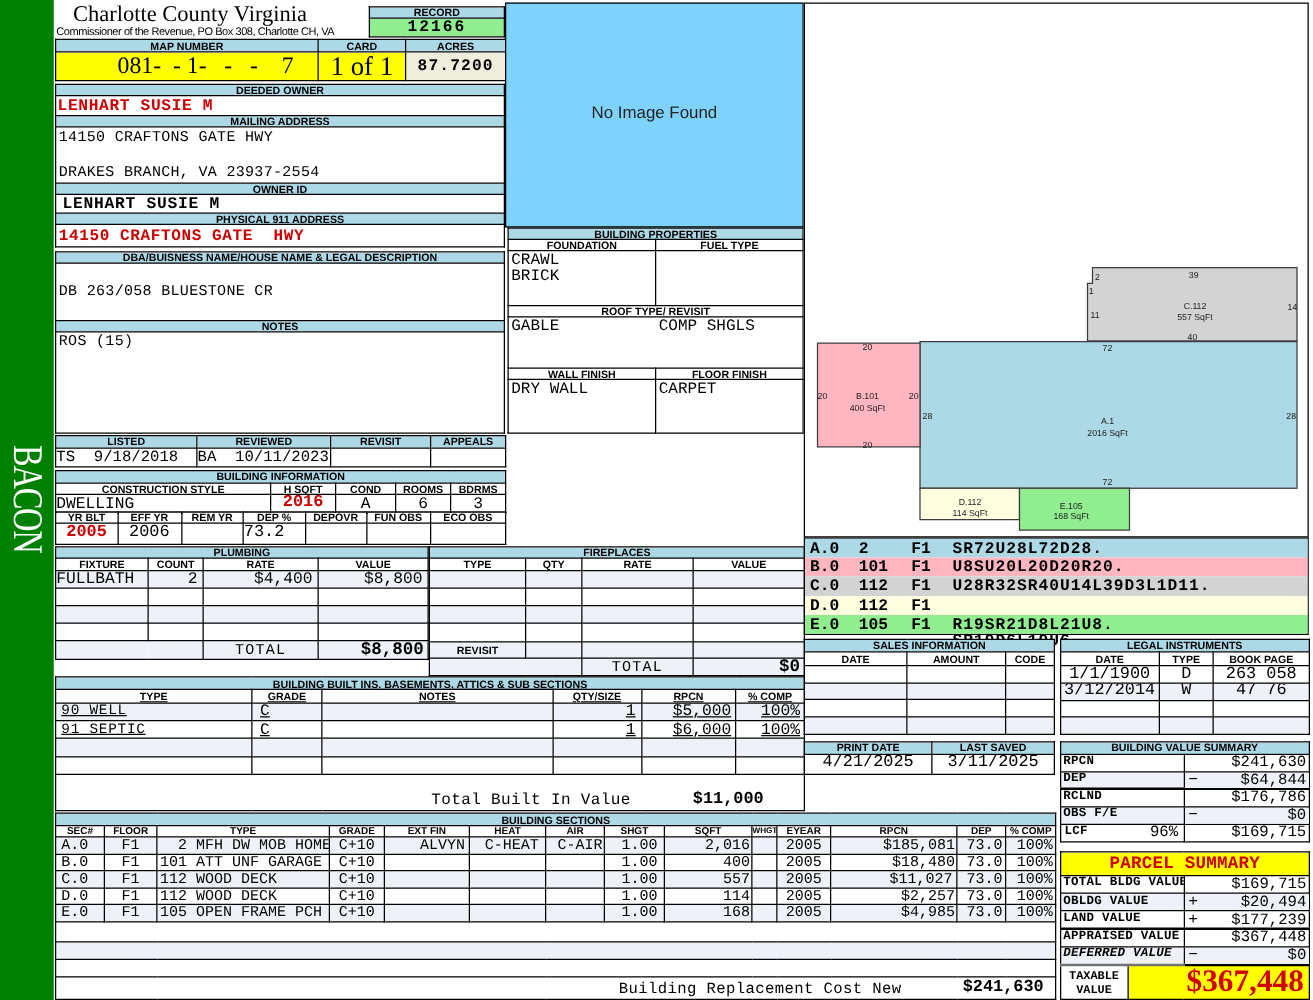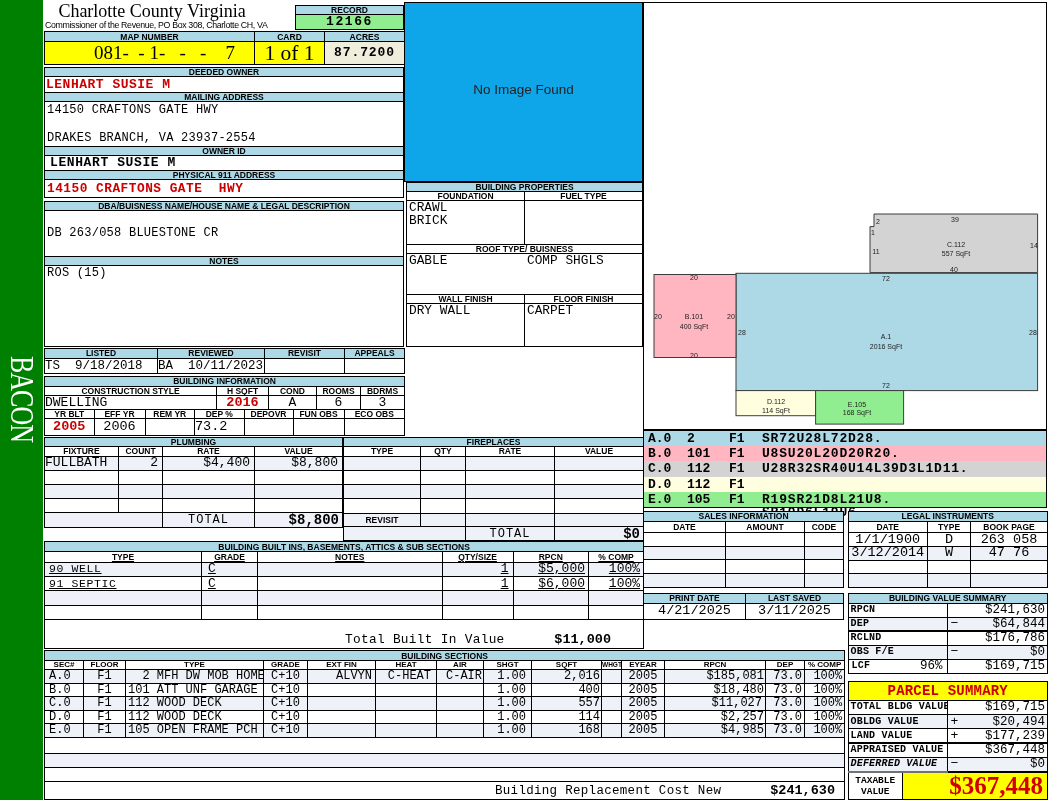--- a/index.html
+++ b/index.html
@@ -514,21 +514,21 @@
 
 <tr style="height:18px;">
           <td colspan="14" style="position:relative;">
             <div class="a" style="left:450px;bottom:2px;font-size:12.5px;letter-spacing:0.3px;">Building Replacement Cost New</div>
             <div class="a b" style="left:700px;bottom:2px;width:90px;text-align:right;font-size:13.5px;">$241,630</div>
           </td>
         </tr>
 </tbody>
     </table>
 
-<div class="a" style="left:404px;top:2px;width:239px;height:180px;border:1px solid #000;background:#0ea5e9;">
+<div class="a" style="left:404px;top:2px;width:239px;height:180px;border:1px solid #000;background:#7dd3fc;">
 
 <div class="a" style="left:0;top:79px;width:100%;text-align:center;font-size:13.5px;color:#222;">No Image Found</div>
 </div>
 
 <table class="t" style="left:406px;top:182px;width:237px;">
 <tbody>
         <tr style="height:9px;">
           <td class="hd" colspan="2">BUILDING PROPERTIES</td>
         </tr>
 <tr style="height:9px;">
@@ -536,21 +536,21 @@
           <td class="wh" style="width:118px;">FUEL TYPE</td>
         </tr>
 <tr style="height:44px;">
           <td style="vertical-align:top;">
             <div style="margin:1px 0 0 2px;font-size:12.8px;">CRAWL</div>
             <div style="margin:1px 0 0 2px;font-size:12.8px;">BRICK</div>
           </td>
           <td></td>
         </tr>
 <tr style="height:9px;">
-          <td class="wh" colspan="2">ROOF TYPE/ BUISNESS</td>
+          <td class="wh" colspan="2">ROOF TYPE/ REVISIT</td>
         </tr>
 <tr style="height:41px;">
           <td colspan="2" style="vertical-align:top;position:relative;">
             <div style="margin:1px 0 0 2px;font-size:12.8px;">GABLE</div>
             <div class="a" style="left:120px;top:1px;font-size:12.8px;">COMP SHGLS</div>
           </td>
         </tr>
 <tr style="height:9px;">
           <td class="wh">WALL FINISH</td>
           <td class="wh">FLOOR FINISH</td>

